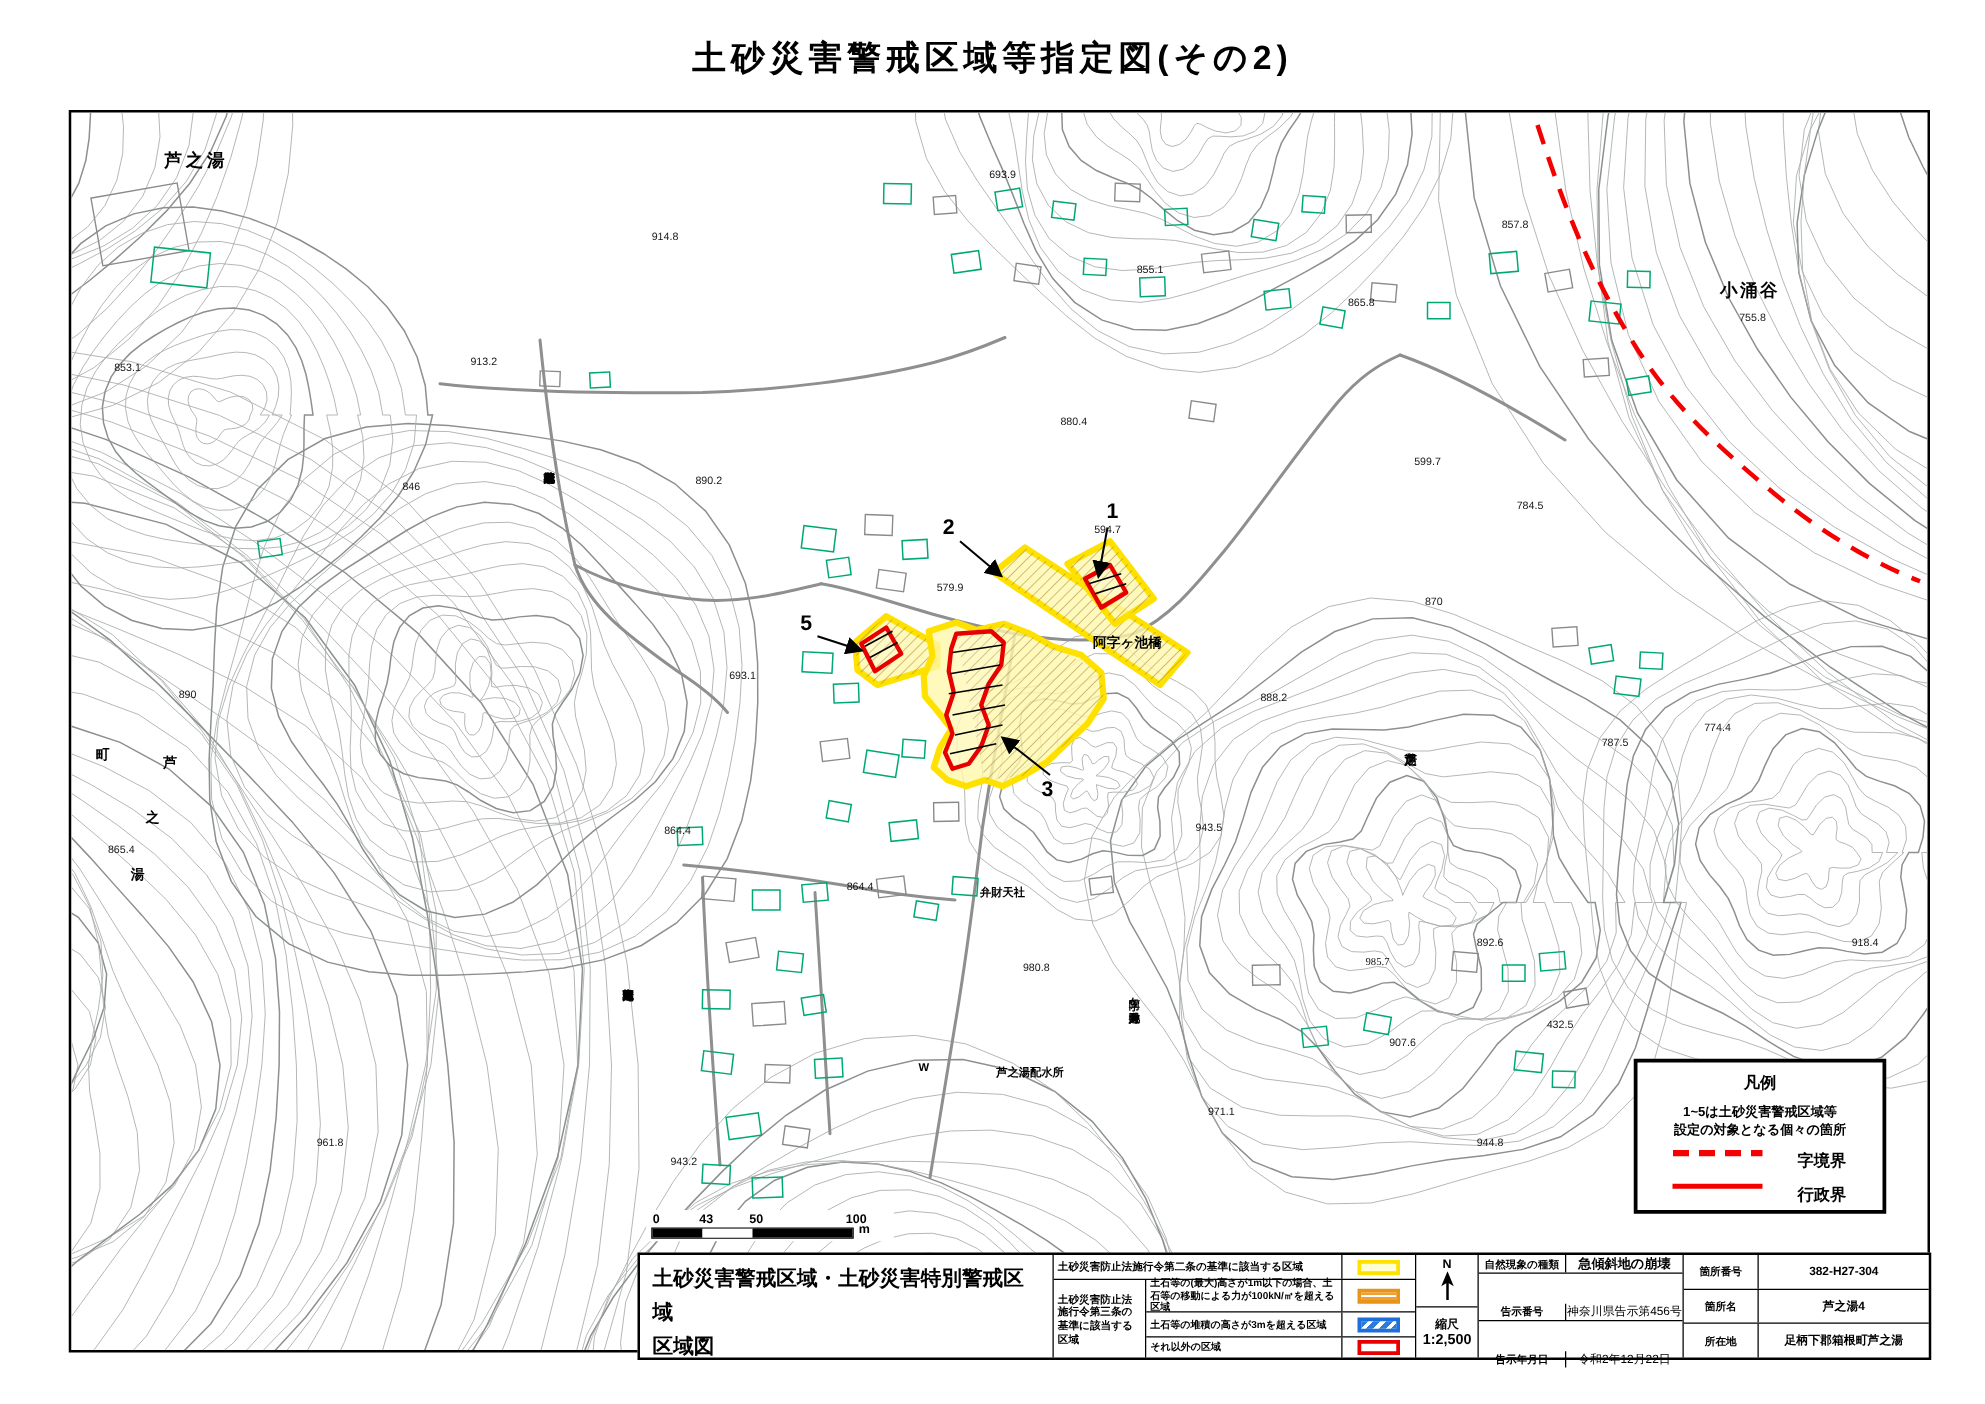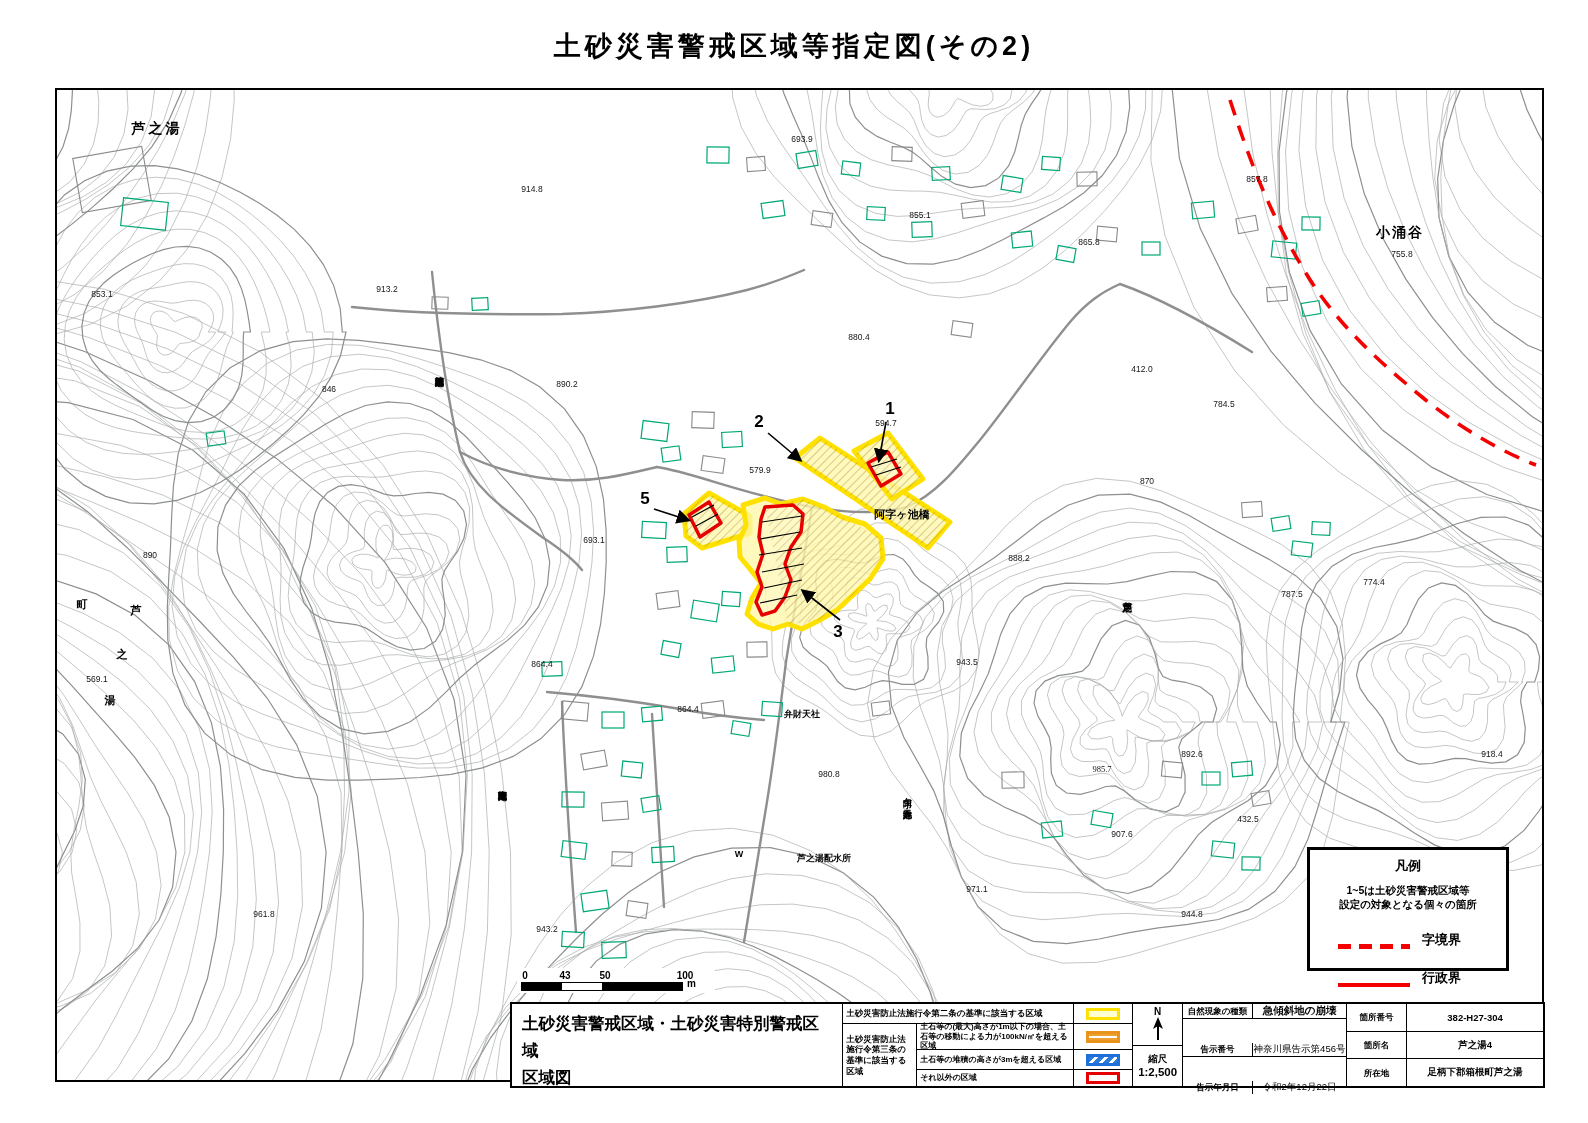--- a/index.html
+++ b/index.html
@@ -33,21 +33,21 @@
   #scalebar .bar{position:relative;height:7px;border:1px solid #000;display:flex;width:160px;}
   #scalebar .seg1{width:40px;background:#000;}
   #scalebar .seg2{width:40px;background:#fff;}
   #scalebar .seg3{width:80px;background:#000;}
   #scalebar .unit{position:absolute;left:170px;top:10px;font-size:10px;font-weight:bold;}
   
   #legend-box{position:absolute;left:1250px;top:757px;width:196px;height:118px;
     border:3px solid #000;background:#fff;}
   #legend-box .ltitle{text-align:center;font-size:13px;font-weight:bold;margin-top:7px;}
   #legend-box .ltext{text-align:center;font-size:10.5px;font-weight:bold;line-height:1.3;margin-top:9px;}
-  .lrow{display:flex;align-items:flex-end;margin:20px 0 0 28px;}
+  .lrow{display:flex;align-items:flex-start;margin:9px 0 0 28px;gap:16px;}
   .lsample{width:72px;height:5px;margin-right:12px;}
   .lsample.dashed{background:repeating-linear-gradient(90deg,#f50000 0 13px,transparent 13px 21px);}
   .lsample.solid{background:#f50000;height:4px;}
   .llabel{font-size:13px;font-weight:bold;}
   
   #btable{position:absolute;left:510px;top:1002px;width:1035px;height:86px;
     border:2.5px solid #000;background:#fff;display:flex;box-sizing:border-box;}
   #btable *{box-sizing:border-box;}
   .bcol{border-right:1.6px solid #000;display:flex;flex-direction:column;}
   .bcol:last-child{border-right:none;}
@@ -411,38 +411,38 @@
         <span class="maplabel" style="left: 767px; top: 768px; font-size: 9px;">芦之湯配水所</span>
         <span class="maplabel" style="left: 845px; top: 424px; font-size: 11px;">阿字ヶ池橋</span>
         <span class="maplabel" style="left: 682px; top: 764px; font-size: 9px;">W</span>
         <span class="maplabel marker" style="left: 833px; top: 319px; font-size: 17px;">1</span>
         <span class="maplabel marker" style="left: 702px; top: 332px; font-size: 17px;">2</span>
         <span class="maplabel marker" style="left: 781px; top: 542px; font-size: 17px;">3</span>
         <span class="maplabel marker" style="left: 588px; top: 409px; font-size: 17px;">5</span>
         <span class="spot" style="left: 745px; top: 49px;">693.9</span>
         <span class="spot" style="left: 475px; top: 99px;">914.8</span>
         <span class="spot" style="left: 863px; top: 125px;">855.1</span>
-        <span class="spot" style="left: 1155px; top: 89px; margin-left: 45px;">857.8</span>
+        <span class="spot" style="left: 1155px; top: 89px;">857.8</span>
         <span class="spot" style="left: 1032px; top: 152px;">865.8</span>
         <span class="spot" style="left: 330px; top: 199px;">913.2</span>
         <span class="spot" style="left: 45px; top: 204px;">853.1</span>
         <span class="spot" style="left: 802px; top: 247px;">880.4</span>
         <span class="spot" style="left: 510px; top: 294px;">890.2</span>
         <span class="spot" style="left: 272px; top: 299px;">846</span>
-        <span class="spot" style="left: 1085px; top: 279px;">412.0</span>
+        <span class="spot" style="left: 1085px; top: 279px;">599.7</span>
         <span class="spot" style="left: 1167px; top: 314px;">784.5</span>
         <span class="spot" style="left: 829px; top: 333px;">594.7</span>
         <span class="spot" style="left: 703px; top: 380px;">579.9</span>
         <span class="spot" style="left: 1090px; top: 391px;">870</span>
         <span class="spot" style="left: 93px; top: 465px;">890</span>
         <span class="spot" style="left: 537px; top: 450px;">693.1</span>
         <span class="spot" style="left: 962px; top: 468px;">888.2</span>
         <span class="spot" style="left: 1317px; top: 492px;">774.4</span>
         <span class="spot" style="left: 1235px; top: 504px;">787.5</span>
-        <span class="spot" style="left: 40px; top: 589px;">569.1</span>
+        <span class="spot" style="left: 40px; top: 589px;">865.4</span>
         <span class="spot" style="left: 485px; top: 574px;">864.4</span>
         <span class="spot" style="left: 910px; top: 572px;">943.5</span>
         <span class="spot" style="left: 631px; top: 619px;">864.4</span>
         <span class="spot" style="left: 1135px; top: 664px;">892.6</span>
         <span class="spot" style="left: 1435px; top: 664px;">918.4</span>
         <span class="spot" style="left: 772px; top: 684px;">980.8</span>
         <span class="spot" style="left: 1045px; top: 679px; font-family: Liberation Serif, serif;">985.7</span>
         <span class="spot" style="left: 1191px; top: 729px;">432.5</span>
         <span class="spot" style="left: 1065px; top: 744px;">907.6</span>
         <span class="spot" style="left: 920px; top: 799px;">971.1</span>

